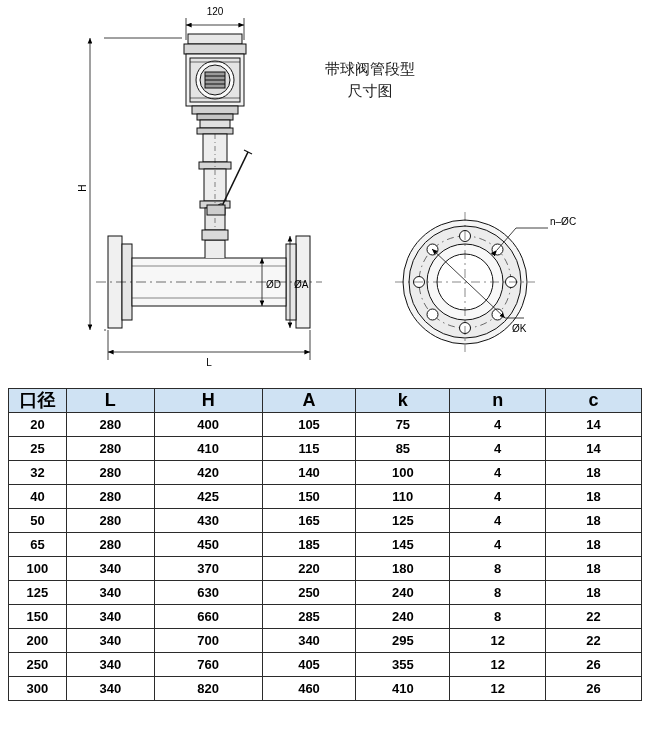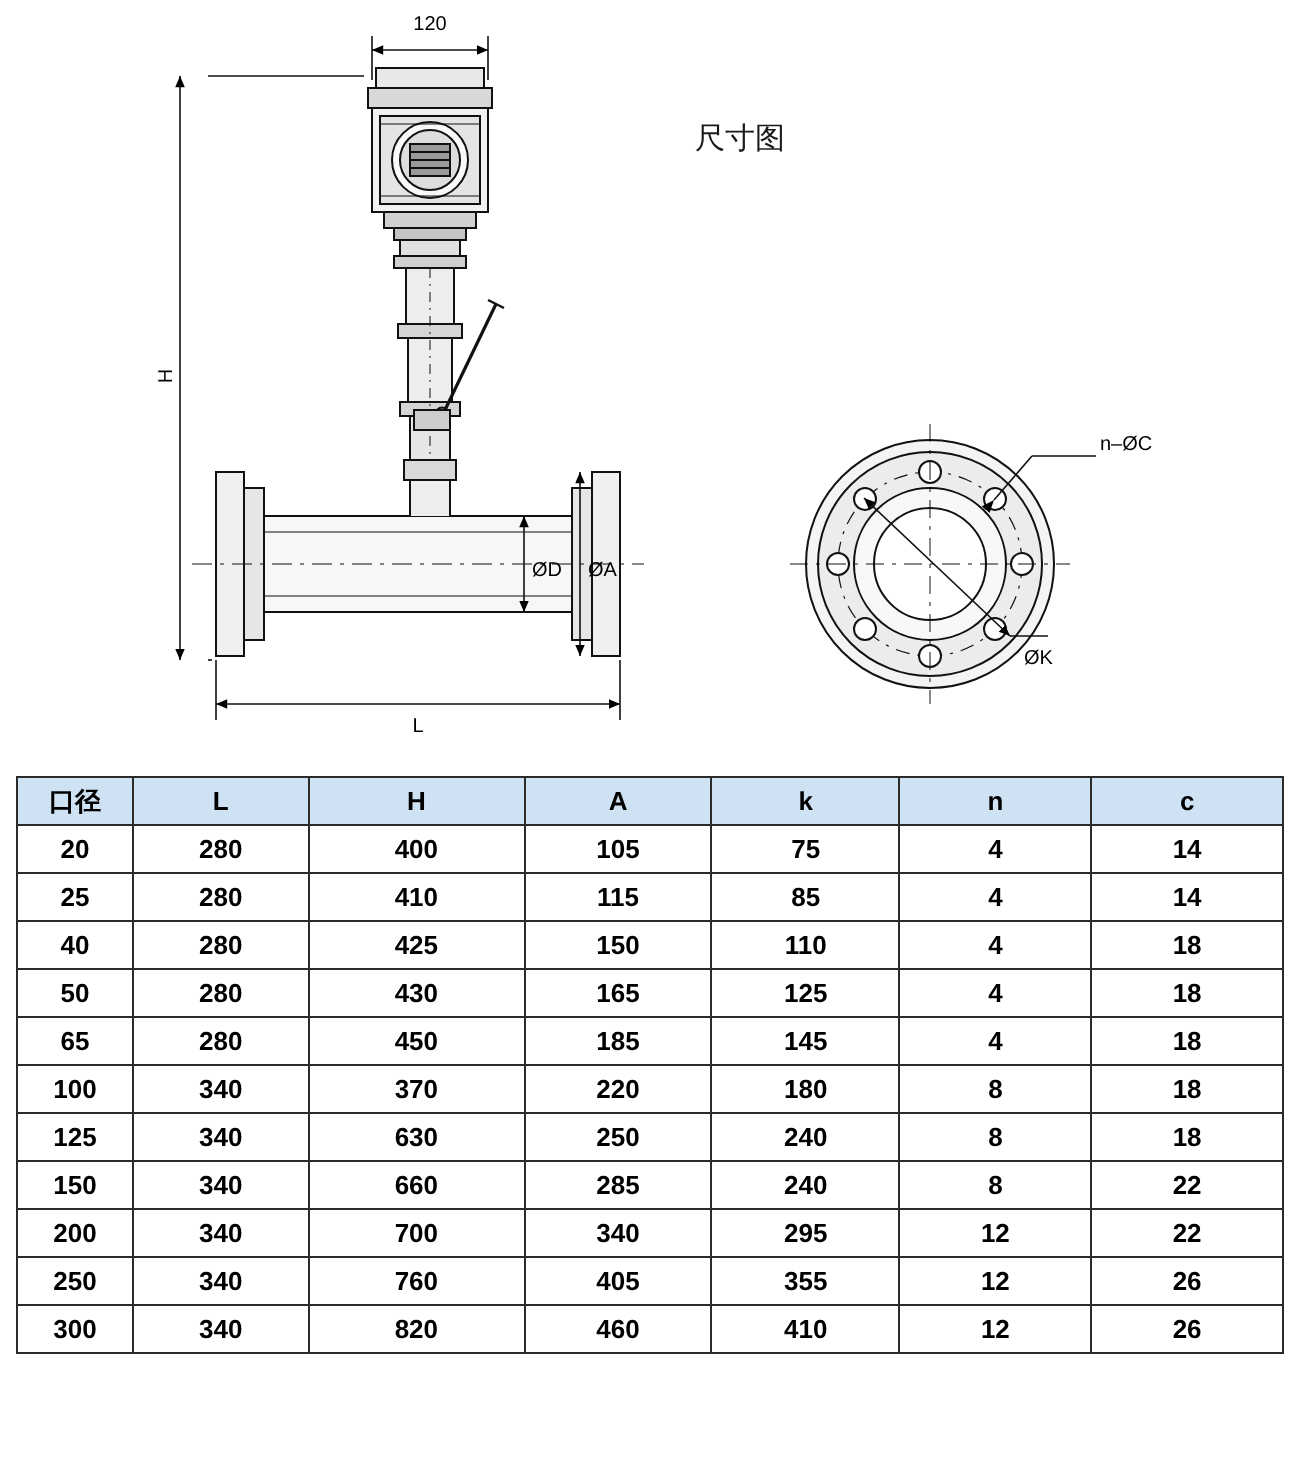--- a/index.html
+++ b/index.html
@@ -62,21 +62,21 @@
   }
   table.spec th, table.spec td {
     border: 1px solid #2b2b2b;
     text-align: center;
     height: 23px;
     padding: 0;
     line-height: 23px;
   }
   table.spec thead th {
     background: #cfe2f3;
-    font-size: 13px;
+    font-size: 18px;
     font-weight: bold;
   }
   table.spec col.c0 { width: 58px; }
   table.spec col.c1 { width: 88px; }
   table.spec col.c2 { width: 108px; }
   table.spec col.c3 { width: 94px; }
   table.spec col.c4 { width: 94px; }
   table.spec col.c5 { width: 96px; }
   table.spec col.c6 { width: 96px; }
 
@@ -220,20 +220,21 @@
       <text class="lbl" x="266" y="288">ØD</text>
 
       <text class="lbl" x="294" y="288">ØA</text>
 
       <text class="lbl" x="550" y="225">n–ØC</text>
 
       <text class="lbl" x="512" y="332">ØK</text>
     </svg>
 
     <div class="title-block">
+      <div>带球阀管段型</div>
       <div>尺寸图</div>
     </div>
   </div>
 
   <div id="spec-table-wrap">
     <table class="spec">
       <colgroup>
         <col class="c0">
           <col class="c1">
           <col class="c2">
@@ -266,20 +267,29 @@
           <tr>
             <td>25</td>
             <td>280</td>
             <td>410</td>
             <td>115</td>
             <td>85</td>
             <td>4</td>
             <td>14</td>
           </tr>
           <tr>
+            <td>32</td>
+            <td>280</td>
+            <td>420</td>
+            <td>140</td>
+            <td>100</td>
+            <td>4</td>
+            <td>18</td>
+          </tr>
+          <tr>
             <td>40</td>
             <td>280</td>
             <td>425</td>
             <td>150</td>
             <td>110</td>
             <td>4</td>
             <td>18</td>
           </tr>
           <tr>
             <td>50</td>

